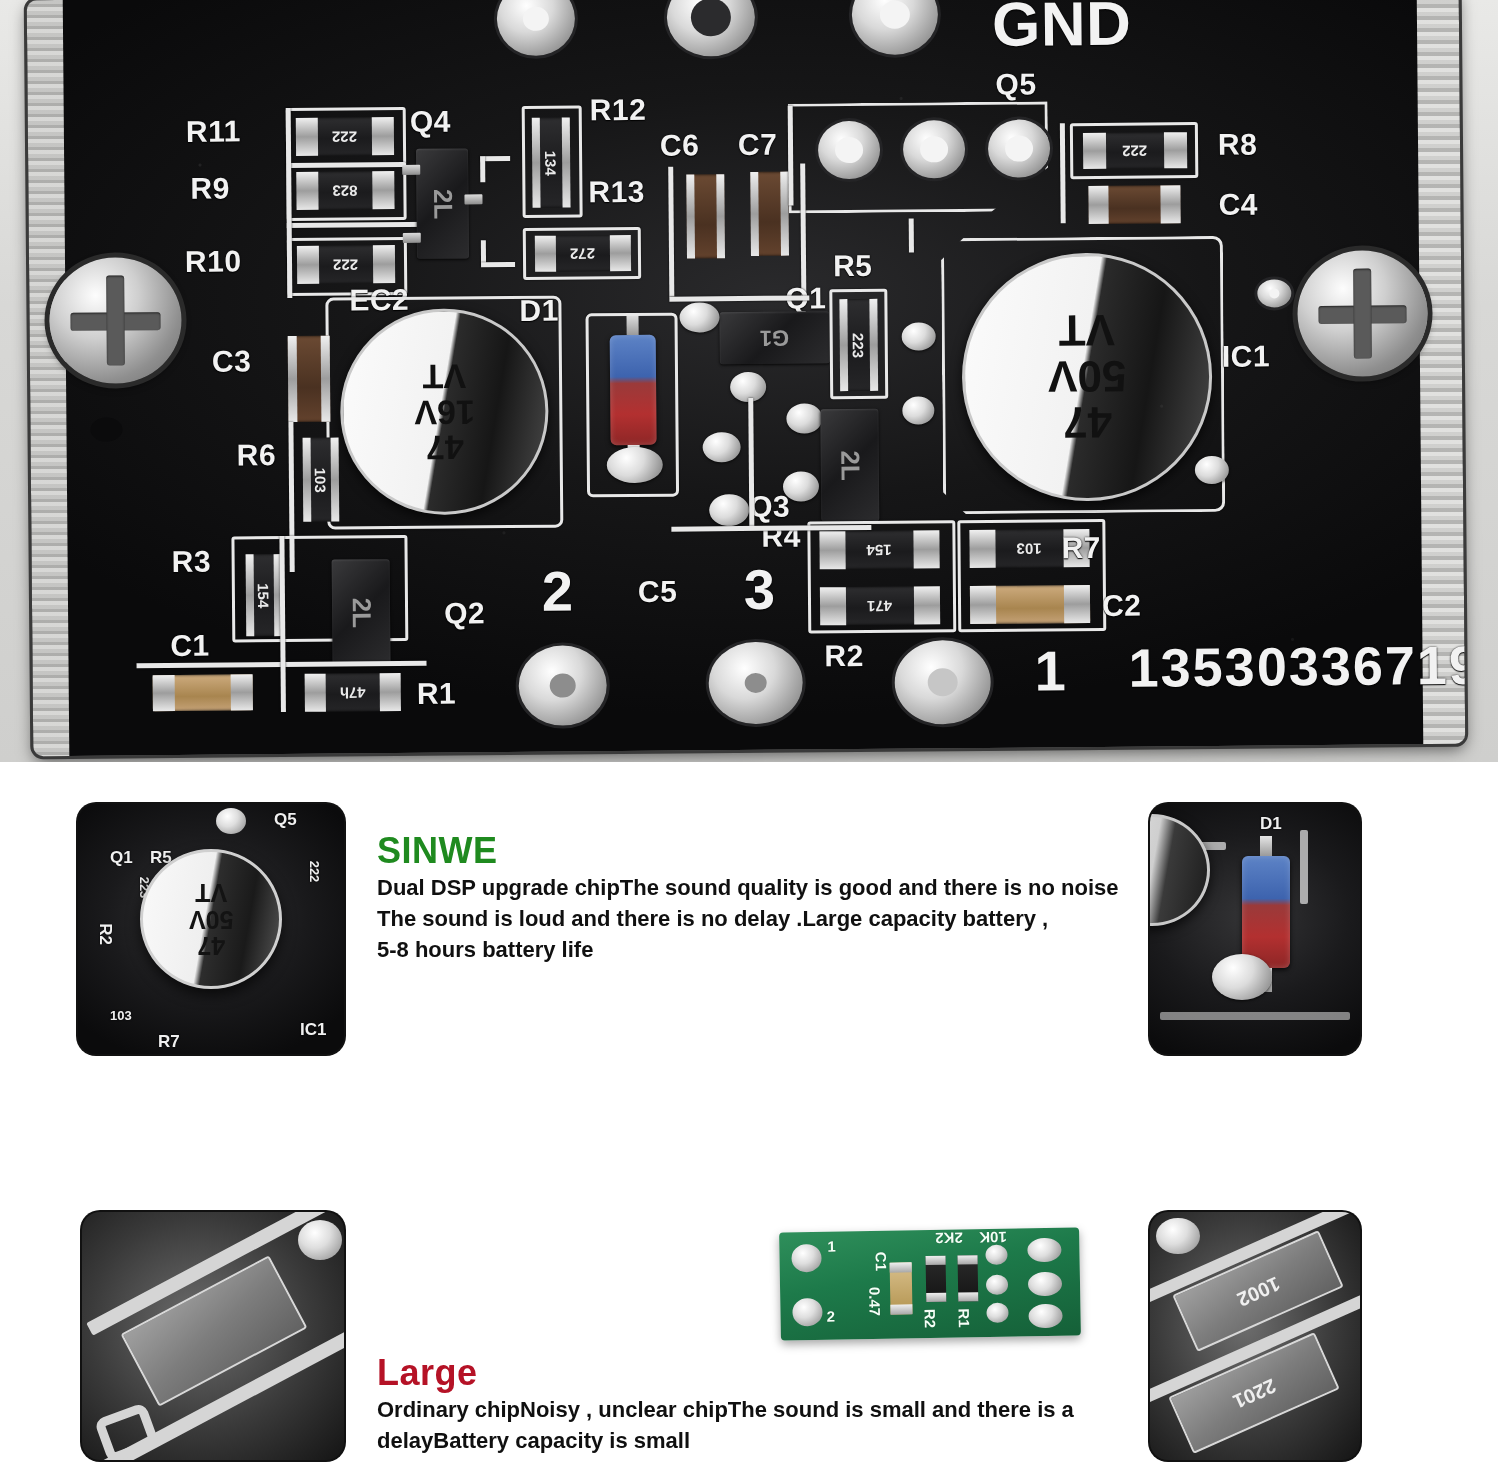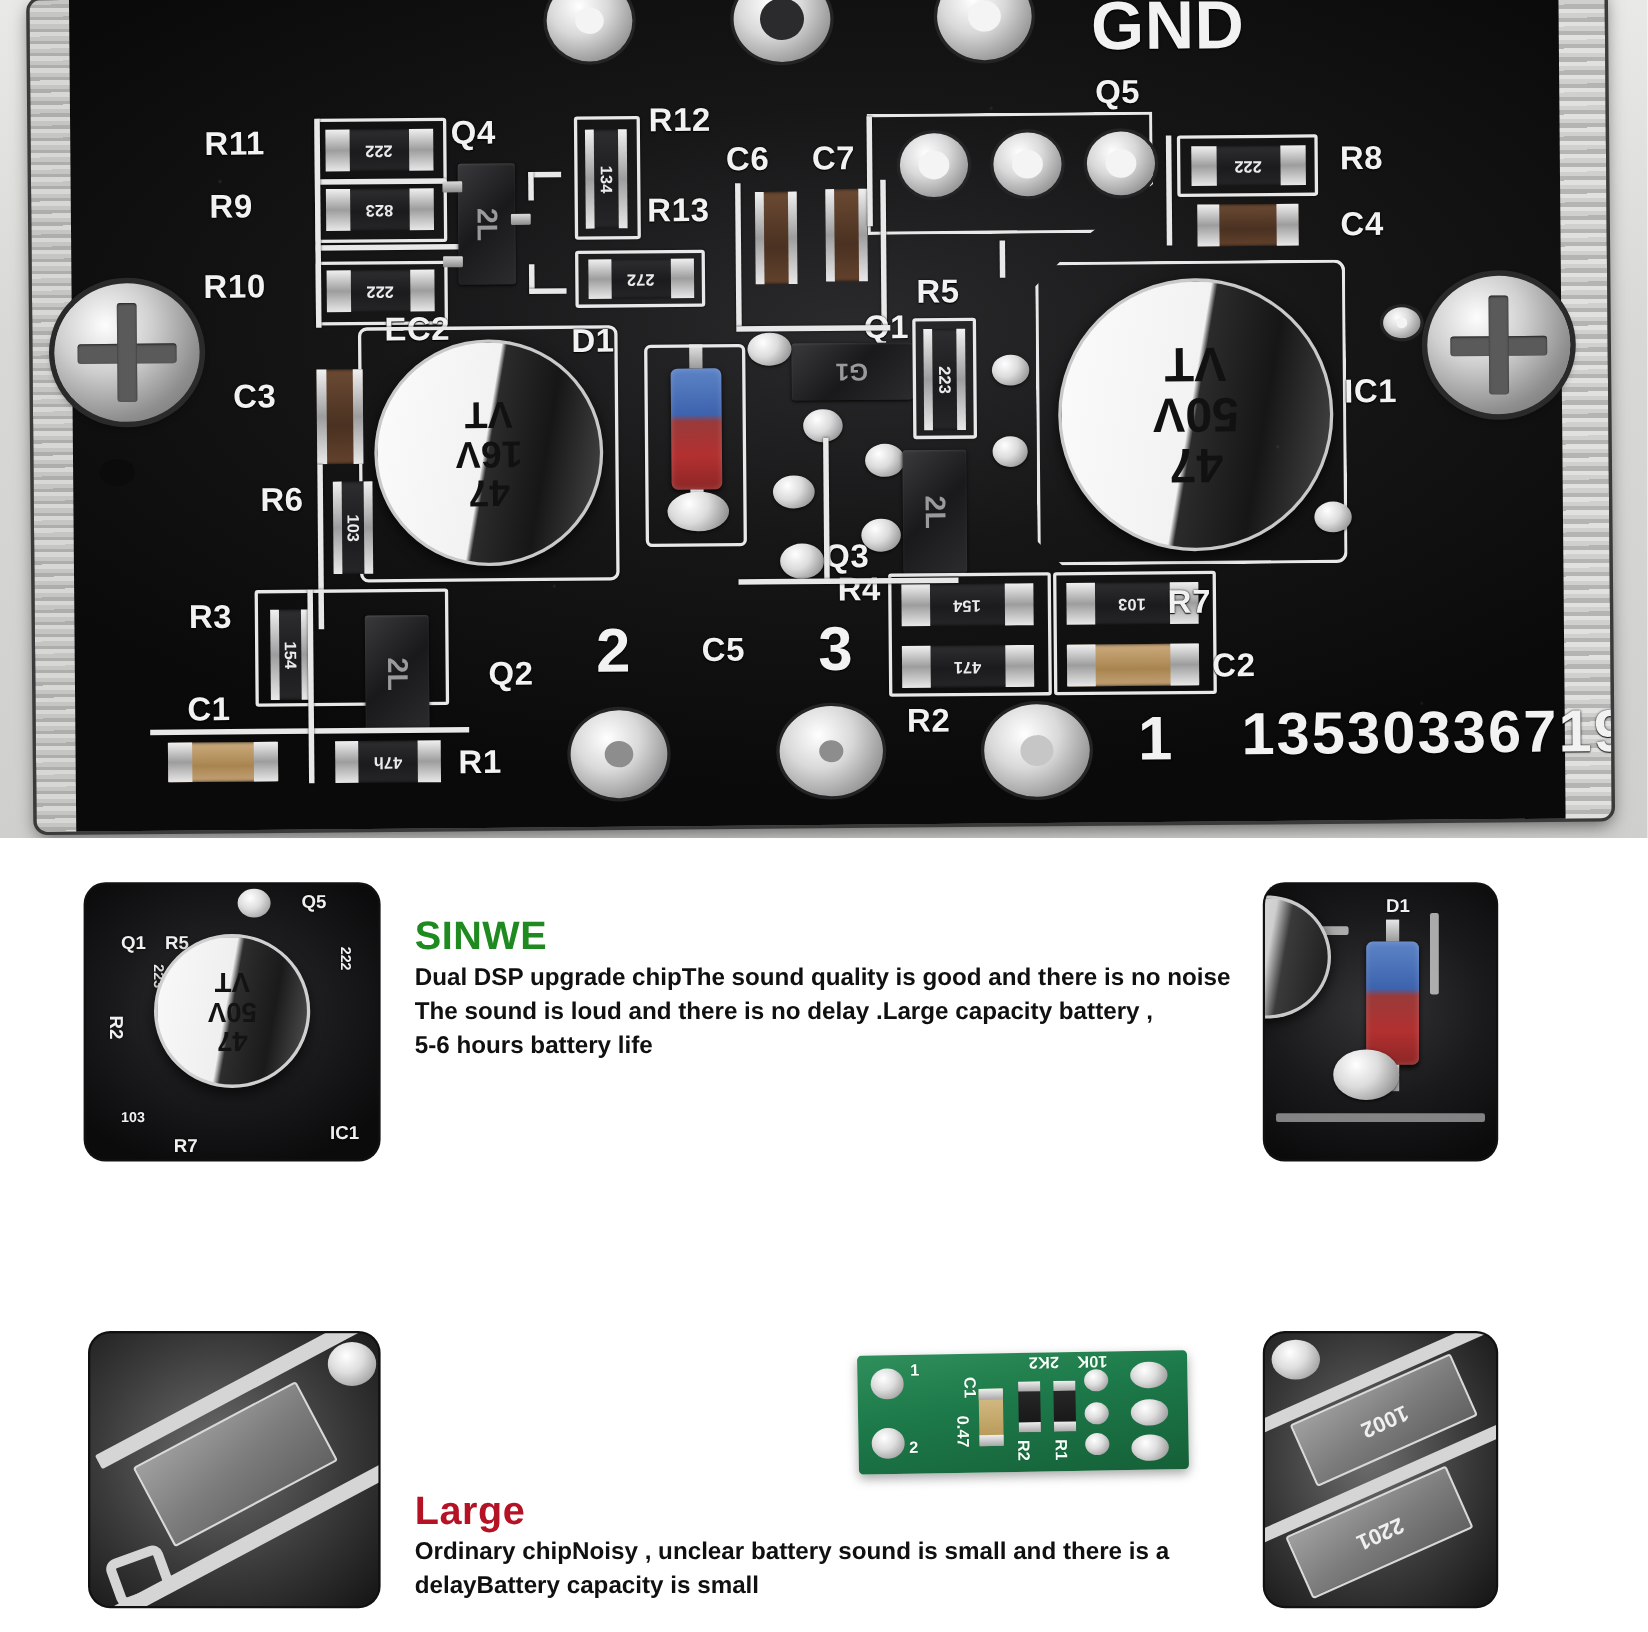--- a/index.html
+++ b/index.html
@@ -546,21 +546,21 @@
     <div class="inset-silk" style="left:222px;top:216px;">IC1</div>
     <div class="green-pad" style="left:138px;top:4px;width:30px;height:26px;"></div>
     <div class="inset-cap">
       <span>47<br>50V<br>VT</span>
     </div>
   </div>
 
   <div class="brand-good" style="left:377px;top:68px;">SINWE</div>
   <div class="desc" style="left:377px;top:110px;width:800px;">Dual DSP upgrade chipThe sound quality is good and there is no noise
 The sound is loud and there is no delay .Large capacity battery ,
-5-6 hours battery life</div>
+5-8 hours battery life</div>
 
   <div class="inset" style="left:1150px;top:42px;width:210px;height:250px;">
     <div class="inset-pcb-dark"></div>
     <div class="inset-silk" style="left:110px;top:10px;">D1</div>
     <div class="gray-trace" style="left:6px;top:38px;width:70px;height:8px;background:#cfcfcf;opacity:.8;"></div>
     <div class="gray-trace" style="left:150px;top:26px;width:8px;height:74px;background:#cfcfcf;opacity:.8;"></div>
     <div class="elcap" style="left:-56px;top:10px;width:116px;height:112px;">
       <div class="body" style="background:linear-gradient(100deg,#e9e9e9,#cfcfcf 50%,#3a3a3a 62%,#1c1c1c 100%);"></div>
     </div>
     <div class="diode" style="left:92px;top:52px;width:48px;height:112px;">
@@ -611,15 +611,15 @@
     <div class="gray-res" style="left:28px;top:48px;width:160px;height:62px;transform:rotate(-24deg);">
         <span>1002</span>
       </div>
     <div class="gray-res" style="left:24px;top:150px;width:160px;height:62px;transform:rotate(-24deg);">
         <span>2201</span>
       </div>
     <div class="green-pad" style="left:6px;top:6px;width:44px;height:36px;"></div>
   </div>
 
   <div class="brand-bad" style="left:377px;top:590px;">Large</div>
-  <div class="desc" style="left:377px;top:632px;width:760px;">Ordinary chipNoisy , unclear battery sound is small and there is a
+  <div class="desc" style="left:377px;top:632px;width:760px;">Ordinary chipNoisy , unclear chipThe sound is small and there is a
 delayBattery capacity is small</div>
 </div>
 
 </body></html>

